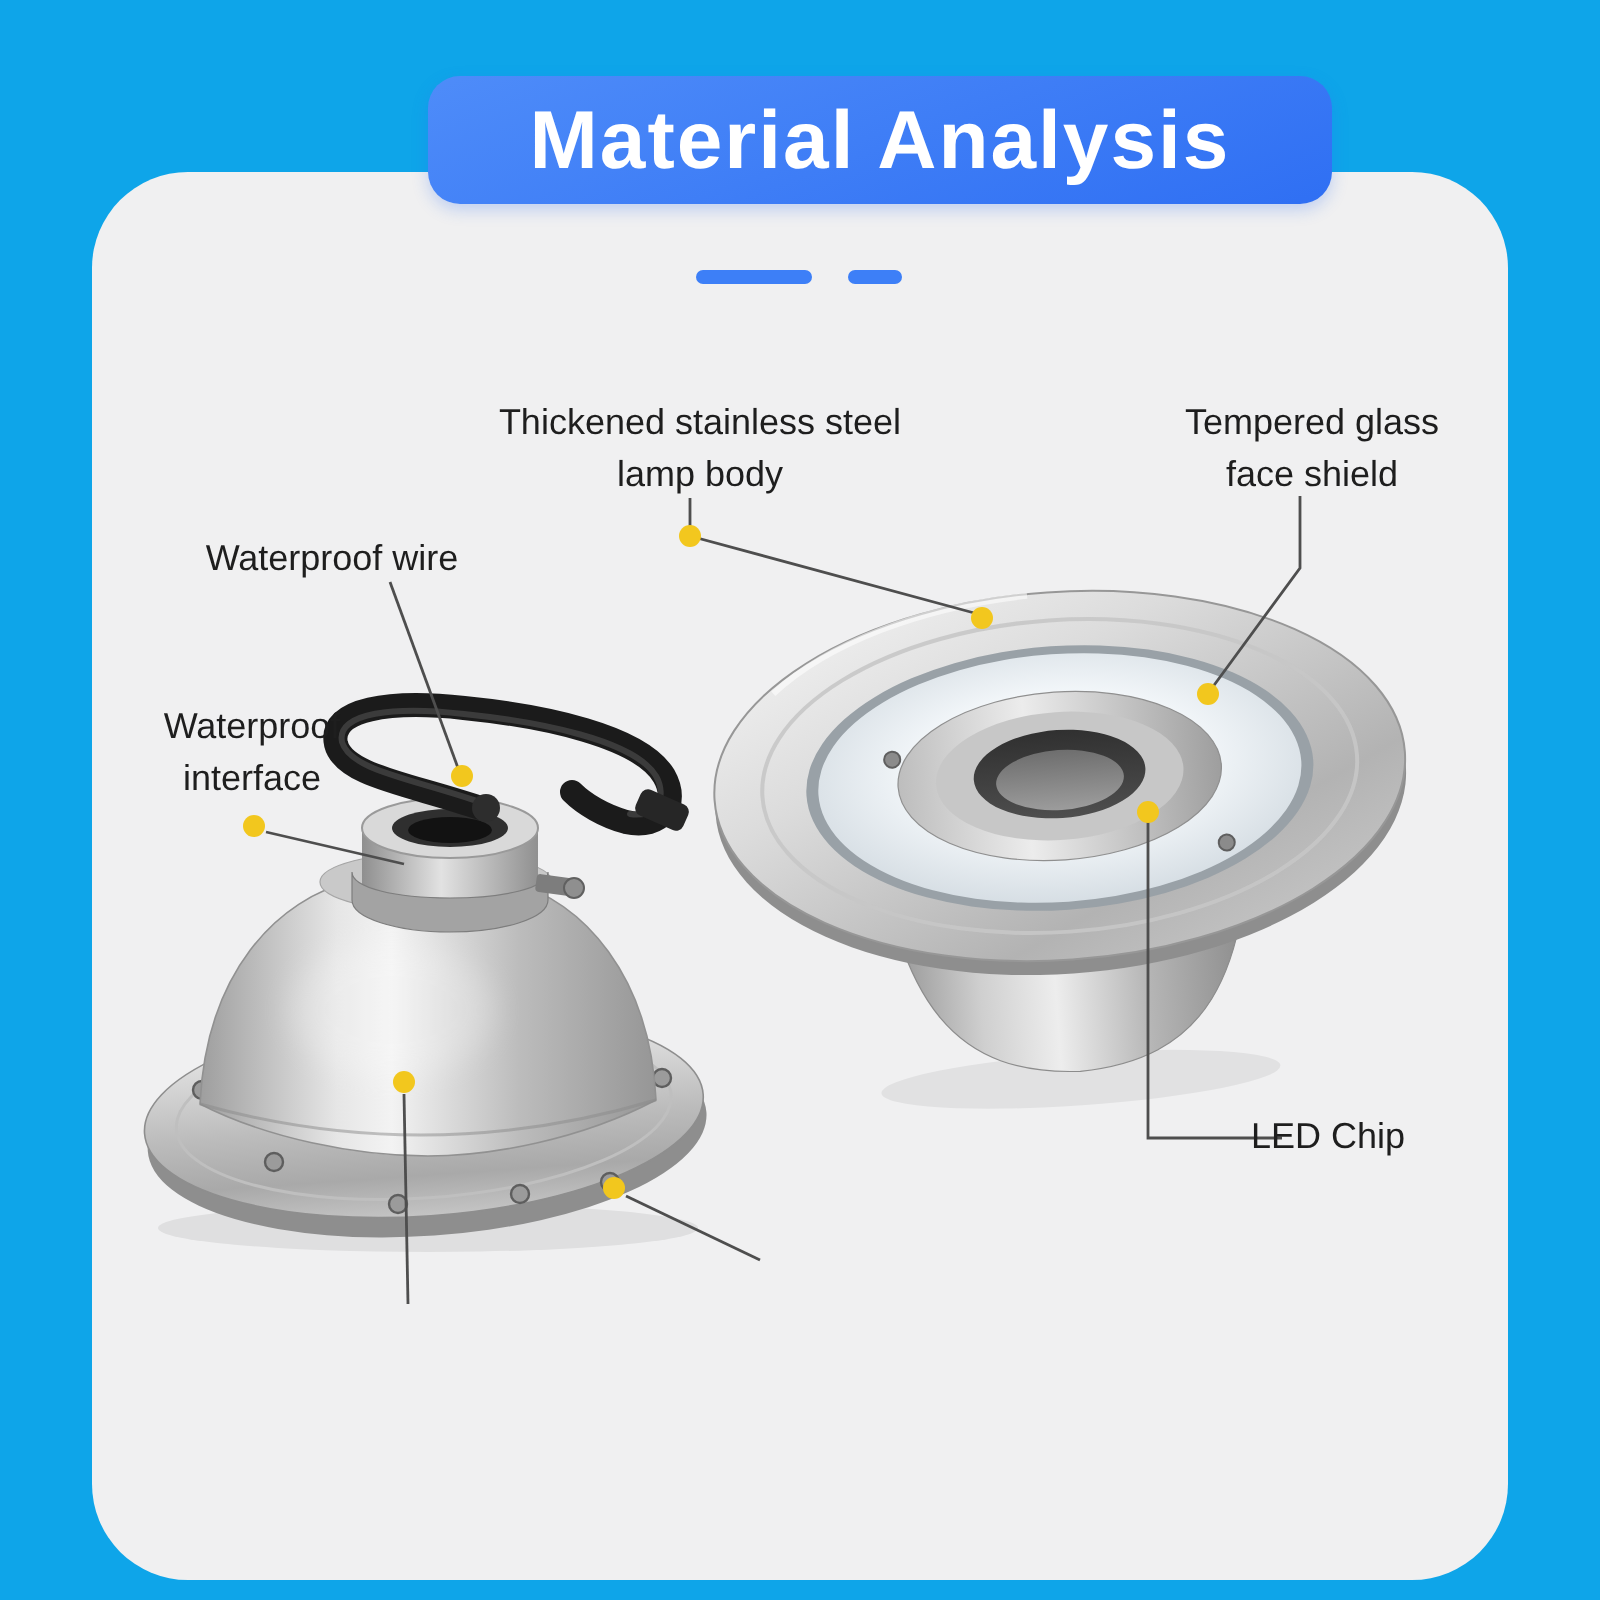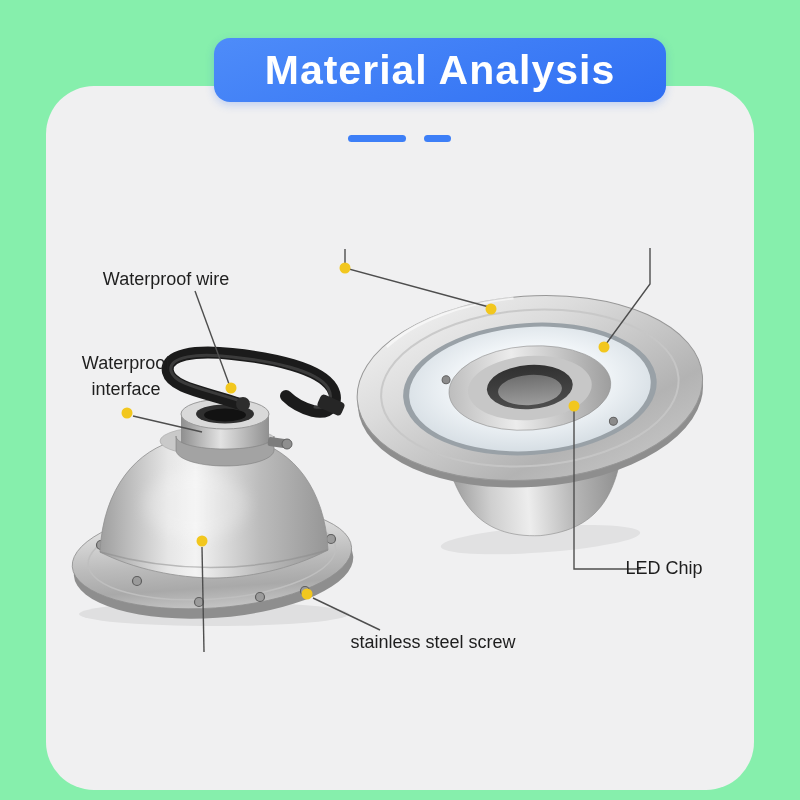--- a/index.html
+++ b/index.html
@@ -1,17 +1,17 @@
 <!DOCTYPE html>
 <html><head>
 <meta charset="utf-8">
 <style>
   html,body{margin:0;padding:0;background:#ffffff;}
   .stage{
-    position:relative;width:800px;height:800px;background:#86efac;overflow:hidden;
+    position:relative;width:800px;height:800px;background:#0ea5e9;overflow:hidden;
     font-family:"Liberation Sans", sans-serif;
   }
   .card{
     position:absolute;left:46px;top:86px;width:708px;height:704px;
     background:#f0f0f1;border-radius:48px;
   }
   .banner{
     position:absolute;left:214px;top:38px;width:452px;height:64px;
     background:linear-gradient(160deg,#4e8cf9 0%,#2f6ff3 100%);
     border-radius:16px;display:flex;align-items:center;justify-content:center;
@@ -184,19 +184,22 @@
     <g>
       <line x1="204" y1="652" x2="202" y2="547"></line>
       <circle cx="202" cy="541" r="5.5"></circle>
     </g>
     <g>
       <line x1="380" y1="630" x2="313" y2="598"></line>
       <circle cx="307" cy="594" r="5.5"></circle>
     </g>
   </svg>
 
+  <div class="callout co-lamp-body">Thickened stainless steel
+lamp body</div>
+  <div class="callout co-glass">Tempered glass
+face shield</div>
   <div class="callout co-wire">Waterproof wire</div>
   <div class="callout co-interface">Waterproof
 interface</div>
   <div class="callout co-led">LED Chip</div>
-  <div class="callout co-screw">stainless steel screw</div>
 
 </div>
 
 </body></html>

